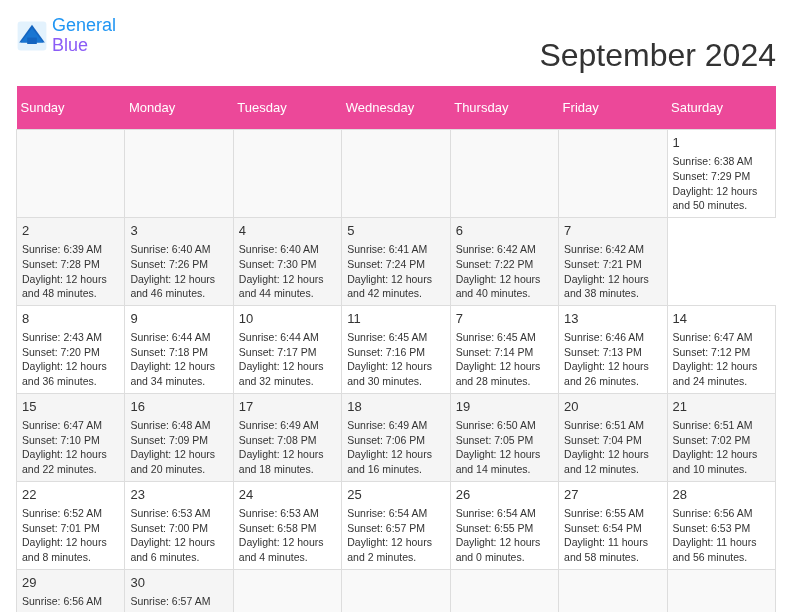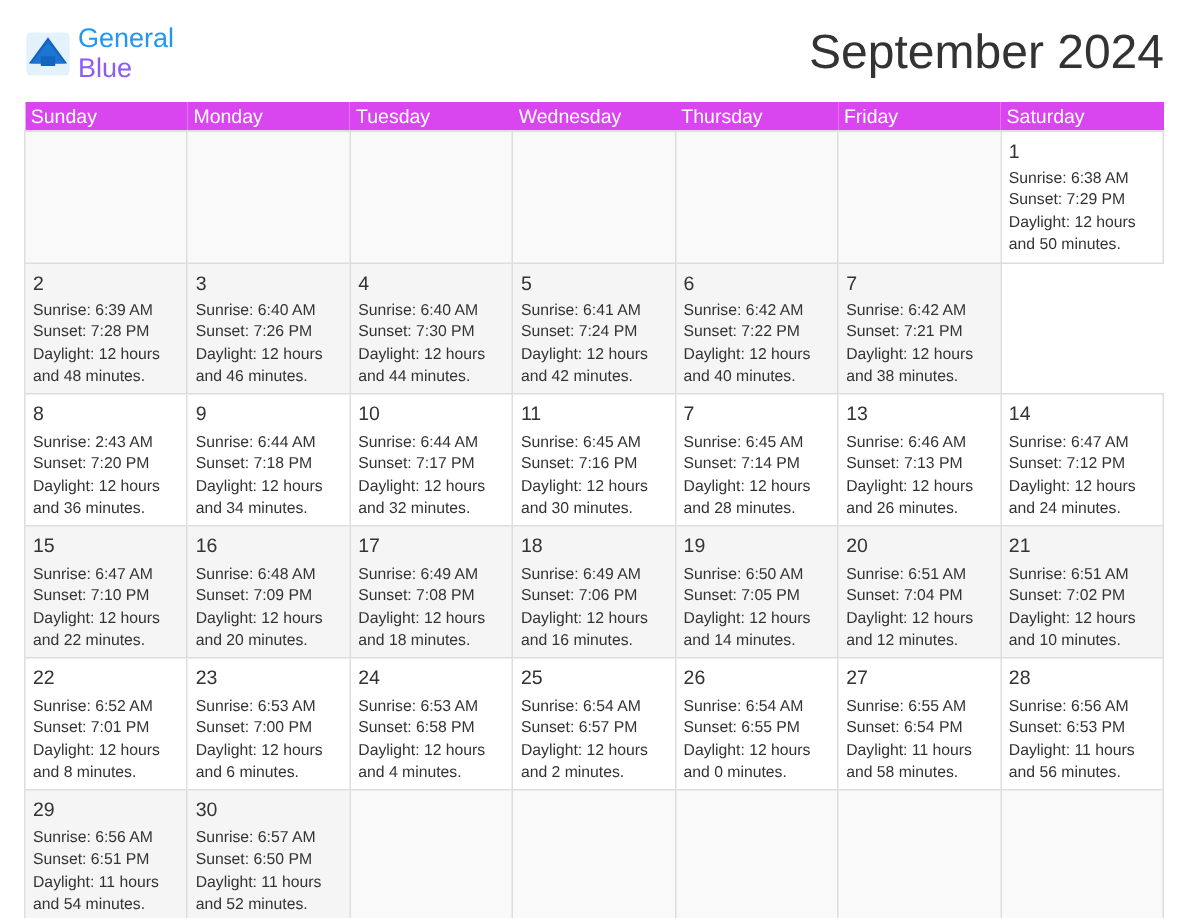--- a/index.html
+++ b/index.html
@@ -29,39 +29,40 @@
     }
     .logo-text span {
       color: #2196F3;
     }
     .logo-icon {
       width: 32px;
       height: 32px;
     }
     .title-area {
       text-align: right;
+      margin-top: 21px;
     }
     .month-title {
       font-size: 32px;
       font-weight: normal;
       color: #333;
     }
     .location-title {
       font-size: 16px;
       color: #555;
     }
     table {
       width: 100%;
       border-collapse: collapse;
       table-layout: fixed;
     }
     th {
-      background-color: #d946ef;
+      background-color: #ec4899;
       color: #fff;
-      padding: 2px 4px;
+      padding: 14px 4px;
       font-size: 13px;
       text-align: left;
       font-weight: normal;
     }
     td {
       border: 1px solid #ddd;
       vertical-align: top;
       padding: 4px 5px;
       font-size: 10.5px;
       color: #333;

